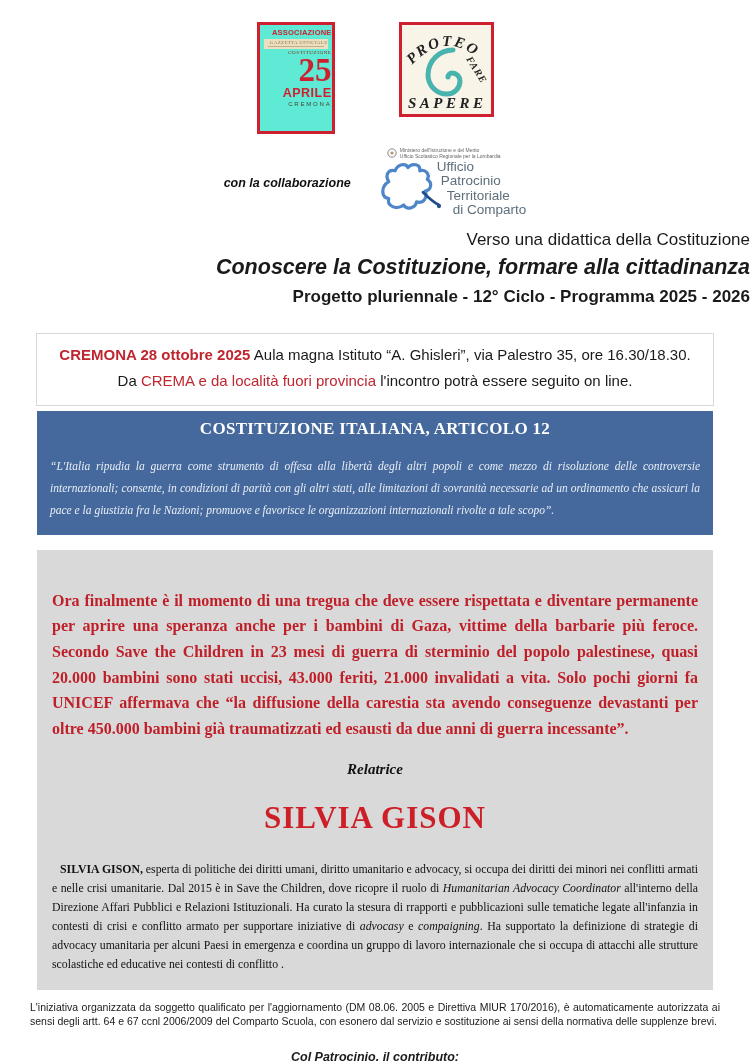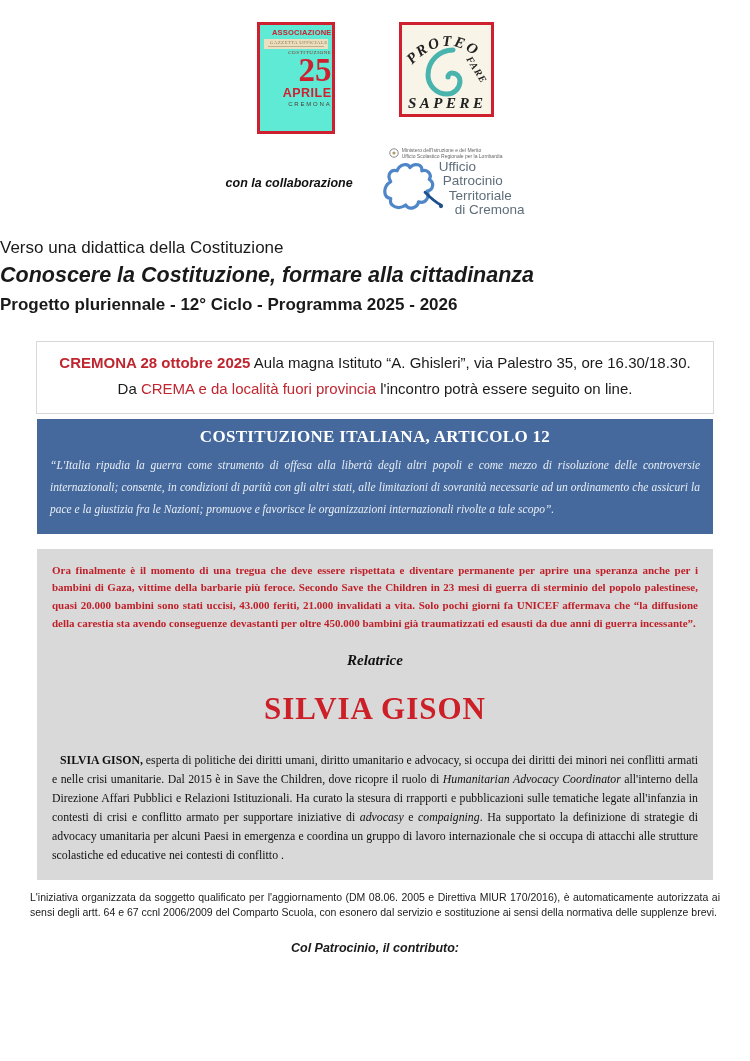--- a/index.html
+++ b/index.html
@@ -38,53 +38,53 @@
   .usr { display:flex; flex-direction:column; }
   .usr-ministry { display:flex; align-items:center; gap:3px; margin-left:14px; }
   .usr-ministry .mlines { font-size:5px; color:#666; line-height:1.3; }
   .usr-body { display:flex; align-items:center; margin-top:-2px; }
   .usr-office { font-size:13.5px; color:#5e6e7a; line-height:1.05; margin-left:-6px; }
   .usr-office div:nth-child(2){ margin-left:4px; }
   .usr-office div:nth-child(3){ margin-left:10px; }
   .usr-office div:nth-child(4){ margin-left:16px; }
 
   
-  .titles { text-align:left; margin-top:12px; }
+  .titles { text-align:right; margin-top:4px; }
   .t1 { font-size:17px; }
   .t2 { font-size:21.5px; font-weight:bold; font-style:italic; margin-top:5px; }
   .t3 { font-size:17px; font-weight:bold; margin-top:7px; }
 
   
   .event-box {
     margin:26px 36px 0; border:1px solid #d8d8d8; padding:8px 4px 10px;
     text-align:center; font-size:15px; line-height:1.75;
   }
   .ev-red-b { color:#bf2630; font-weight:bold; }
   .ev-red { color:#bf2630; }
 
   
   .blue-box { margin:5px 37px 0; background:#45699c; padding:8px 13px 13px; }
   .blue-title {
     text-align:center; font-family:"Liberation Serif", serif; font-weight:bold;
     font-size:17px; color:#ffffff; letter-spacing:0.3px;
   }
   .blue-quote {
-    margin-top:7px; font-family:"Liberation Serif", serif; font-style:italic;
+    margin-top:16px; font-family:"Liberation Serif", serif; font-style:italic;
     font-size:11.5px; line-height:1.95; text-align:justify; color:#e9eef6;
   }
 
   
   .gray-box { margin:15px 37px 0; background:#d9d9d9; padding:2px 15px 16px; }
   .head-red {
     margin-top:26px; text-align:center; font-family:"Liberation Serif", serif;
     font-weight:bold; font-size:28px; color:#cc2028; line-height:1.35;
   }
   .intro-red {
-    margin-top:11px; font-family:"Liberation Serif", serif; font-weight:bold;
-    font-size:11px; color:#bf1f28; line-height:1.6; text-align:justify;
+    margin-top:36px; font-family:"Liberation Serif", serif; font-weight:bold;
+    font-size:16px; color:#bf1f28; line-height:1.6; text-align:justify;
   }
   .relatrice {
     margin-top:20px; text-align:center; font-family:"Liberation Serif", serif;
     font-weight:bold; font-style:italic; font-size:15px; color:#111;
   }
   .speaker {
     margin-top:22px; text-align:center; font-family:"Liberation Serif", serif;
     font-weight:bold; font-size:31px; color:#cc1f27; letter-spacing:1px;
   }
   .bio {
@@ -147,21 +147,21 @@
       <div class="usr-body">
         <svg width="70" height="62" viewBox="0 0 64 58">
           <path d="M14,22 C10,16 14,10 20,12 C22,6 30,4 32,9 C36,4 44,6 43,12 C48,10 53,15 50,20 C55,23 54,30 48,31 C51,37 46,43 40,41 C39,47 31,49 28,44 C21,49 12,45 14,38 C7,37 6,27 14,22 Z" fill="none" stroke="#4e86c8" stroke-width="3" stroke-linejoin="round"></path>
           <path d="M46,32 C50,36 55,41 61,44" fill="none" stroke="#1f4e8c" stroke-width="2.5" stroke-linecap="round"></path>
           <circle cx="61" cy="45" r="2" fill="#1f4e8c"></circle>
         </svg>
         <div class="usr-office">
           <div>Ufficio</div>
           <div>Patrocinio</div>
           <div>Territoriale</div>
-          <div>di Cremona</div>
+          <div>di Comparto</div>
         </div>
       </div>
     </div>
   </div>
 
   <div class="titles">
     <div class="t1">Verso una didattica della Costituzione</div>
     <div class="t2">Conoscere la Costituzione, formare alla cittadinanza</div>
     <div class="t3">Progetto pluriennale - 12° Ciclo - Programma 2025 - 2026</div>
   </div>

